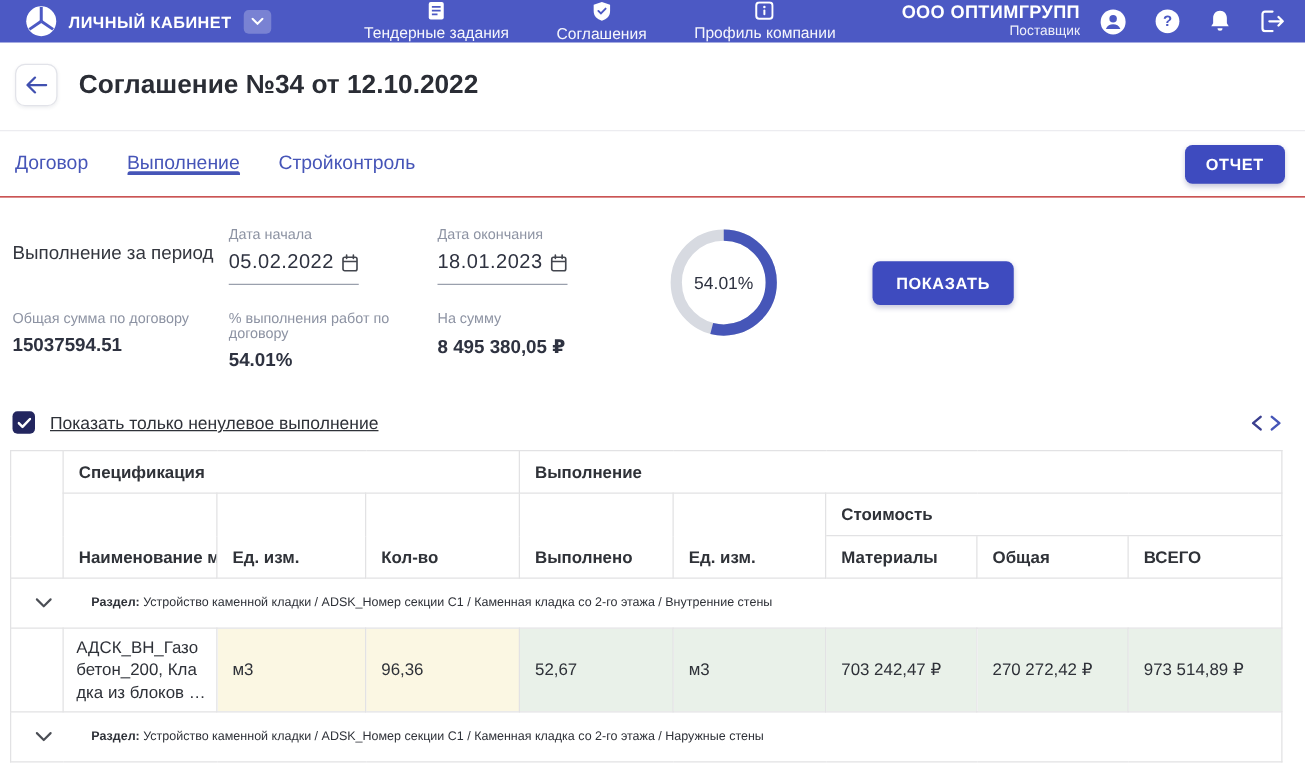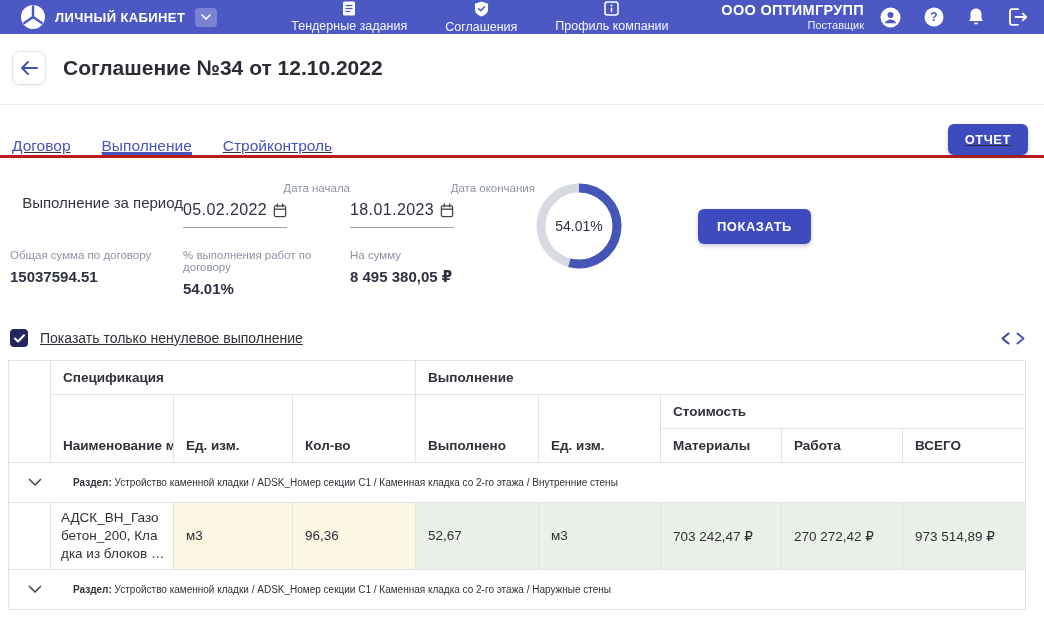--- a/index.html
+++ b/index.html
@@ -25,35 +25,35 @@
 
   
   .title-row { display:flex; align-items:center; gap:17px;
     padding:17px 16px 19px 12px; border-bottom:1px solid #ececf0; }
   .back-btn { width:34px; height:34px; border:1px solid #e2e3e9; border-radius:8px;
     background:#fff; box-shadow:0 1px 3px rgba(40,45,80,.08); display:flex;
     align-items:center; justify-content:center; cursor:pointer; flex:none; }
   .page-title { font-size:21px; font-weight:700; color:#2a2d35; }
 
   
-  .tabs-row { display:flex; align-items:flex-end; height:53px; padding:0 16px 0 12px;
-    border-bottom:3px solid #b91c1c;text-decoration:underline; }
+  .tabs-row { display:flex; align-items:center; height:53px; padding:0 16px 0 12px;
+    border-bottom:1px solid #b91c1c; }
   .tab { display:flex; align-items:center; margin-right:31px; font-size:15.5px;
     font-weight:500; color:#4655b8; cursor:pointer; position:relative; }
   .tab.active::after { content:""; position:absolute; left:0; right:0; bottom:0;
     height:3px; background:#4655b8; border-radius:2px 2px 0 0; }
   .btn { background:#3e4bbf; color:#fff; border:none; border-radius:6px;
     font-family:inherit; font-size:13px; font-weight:bold; letter-spacing:.5px;
     padding:8px 17px; cursor:pointer; box-shadow:0 2px 4px rgba(40,45,120,.25); }
   .report-wrap { margin-left:auto; display:flex; align-items:center; }
 
   
   .period { display:grid; grid-template-columns:173px 167px 185px 135px auto;
     padding:14px 0 24px 10px; align-items:start; }
-  .p-row1 { padding-top:10px;text-align:right; }
+  .p-row1 { padding-top:10px; }
   .period-label { font-size:15px; color:#33363e; padding-top:22px; }
   .field-label { font-size:11.5px; color:#8d93a3; margin-bottom:7px; }
   .date-field { width:104px; display:flex; justify-content:space-between; align-items:center;
     border-bottom:1px solid #9aa0ad; padding-bottom:8px; cursor:text; }
   .date-value { font-size:16px; color:#2e3240; letter-spacing:.4px; white-space:nowrap; }
   .stat { margin-top:21px; }
   .stat-value { font-size:15px; font-weight:bold; color:#2e3240; margin-top:6px; white-space:nowrap; }
   .donut-wrap { grid-row:1 / span 2; grid-column:4; position:relative; width:88px; height:88px; margin-top:10px; }
   .donut-label { position:absolute; inset:0; display:flex; align-items:center;
     justify-content:center; font-size:14px; color:#2e3240; }
@@ -296,21 +296,21 @@
     <tr>
       <th class="leaf" rowspan="2">Наименование матер</th>
       <th class="leaf" rowspan="2">Ед. изм.</th>
       <th class="leaf" rowspan="2">Кол-во</th>
       <th class="leaf" rowspan="2">Выполнено</th>
       <th class="leaf" rowspan="2">Ед. изм.</th>
       <th class="sub" colspan="3">Стоимость</th>
     </tr>
     <tr>
       <th class="leaf">Материалы</th>
-      <th class="leaf">Работа</th>
+      <th class="leaf">Общая</th>
       <th class="leaf">ВСЕГО</th>
     </tr>
   </thead>
   <tbody>
     <tr>
       <td class="section-cell" colspan="9">
         <div class="section-inner">
           <span class="chev">
             <svg width="14" height="9" viewBox="0 0 14 9">
               <path d="M1.5 1.5 L7 7 L12.5 1.5" stroke="#4b4e55" stroke-width="1.7" fill="none" stroke-linecap="round" stroke-linejoin="round"></path>

